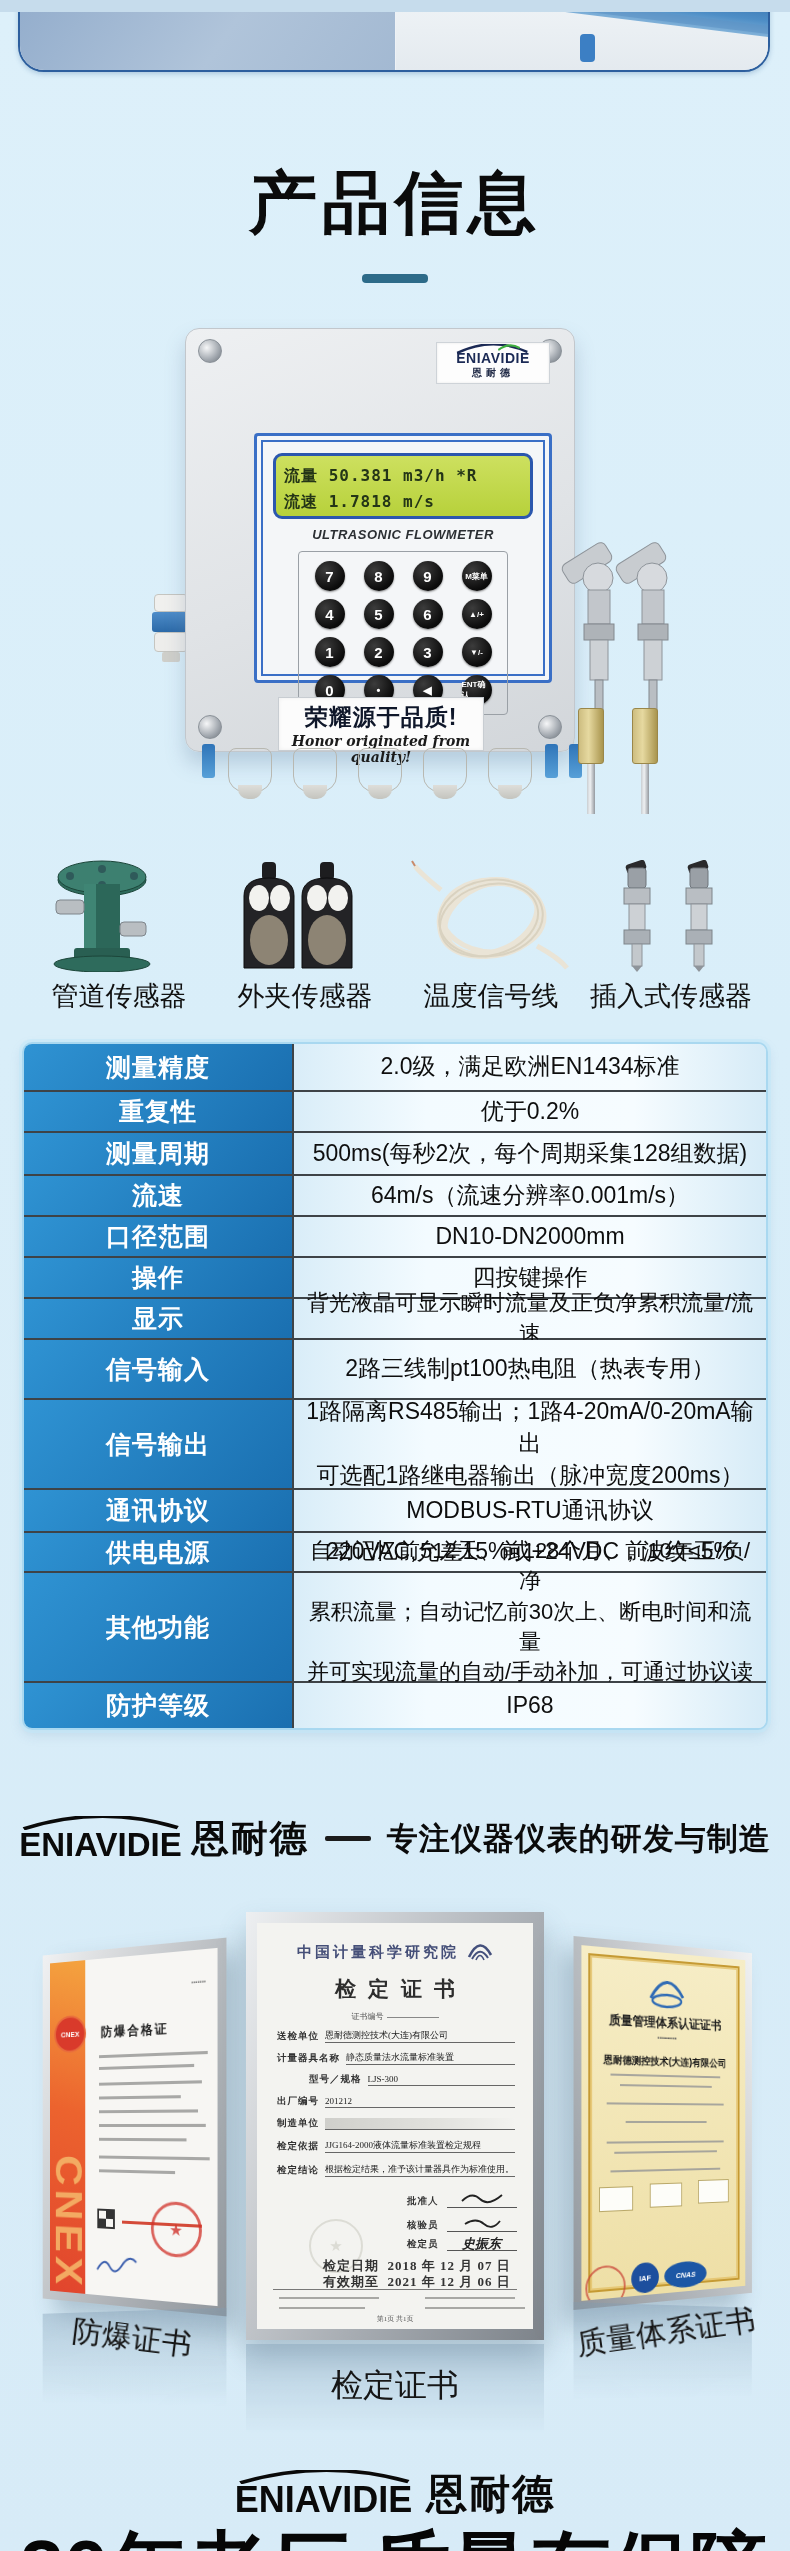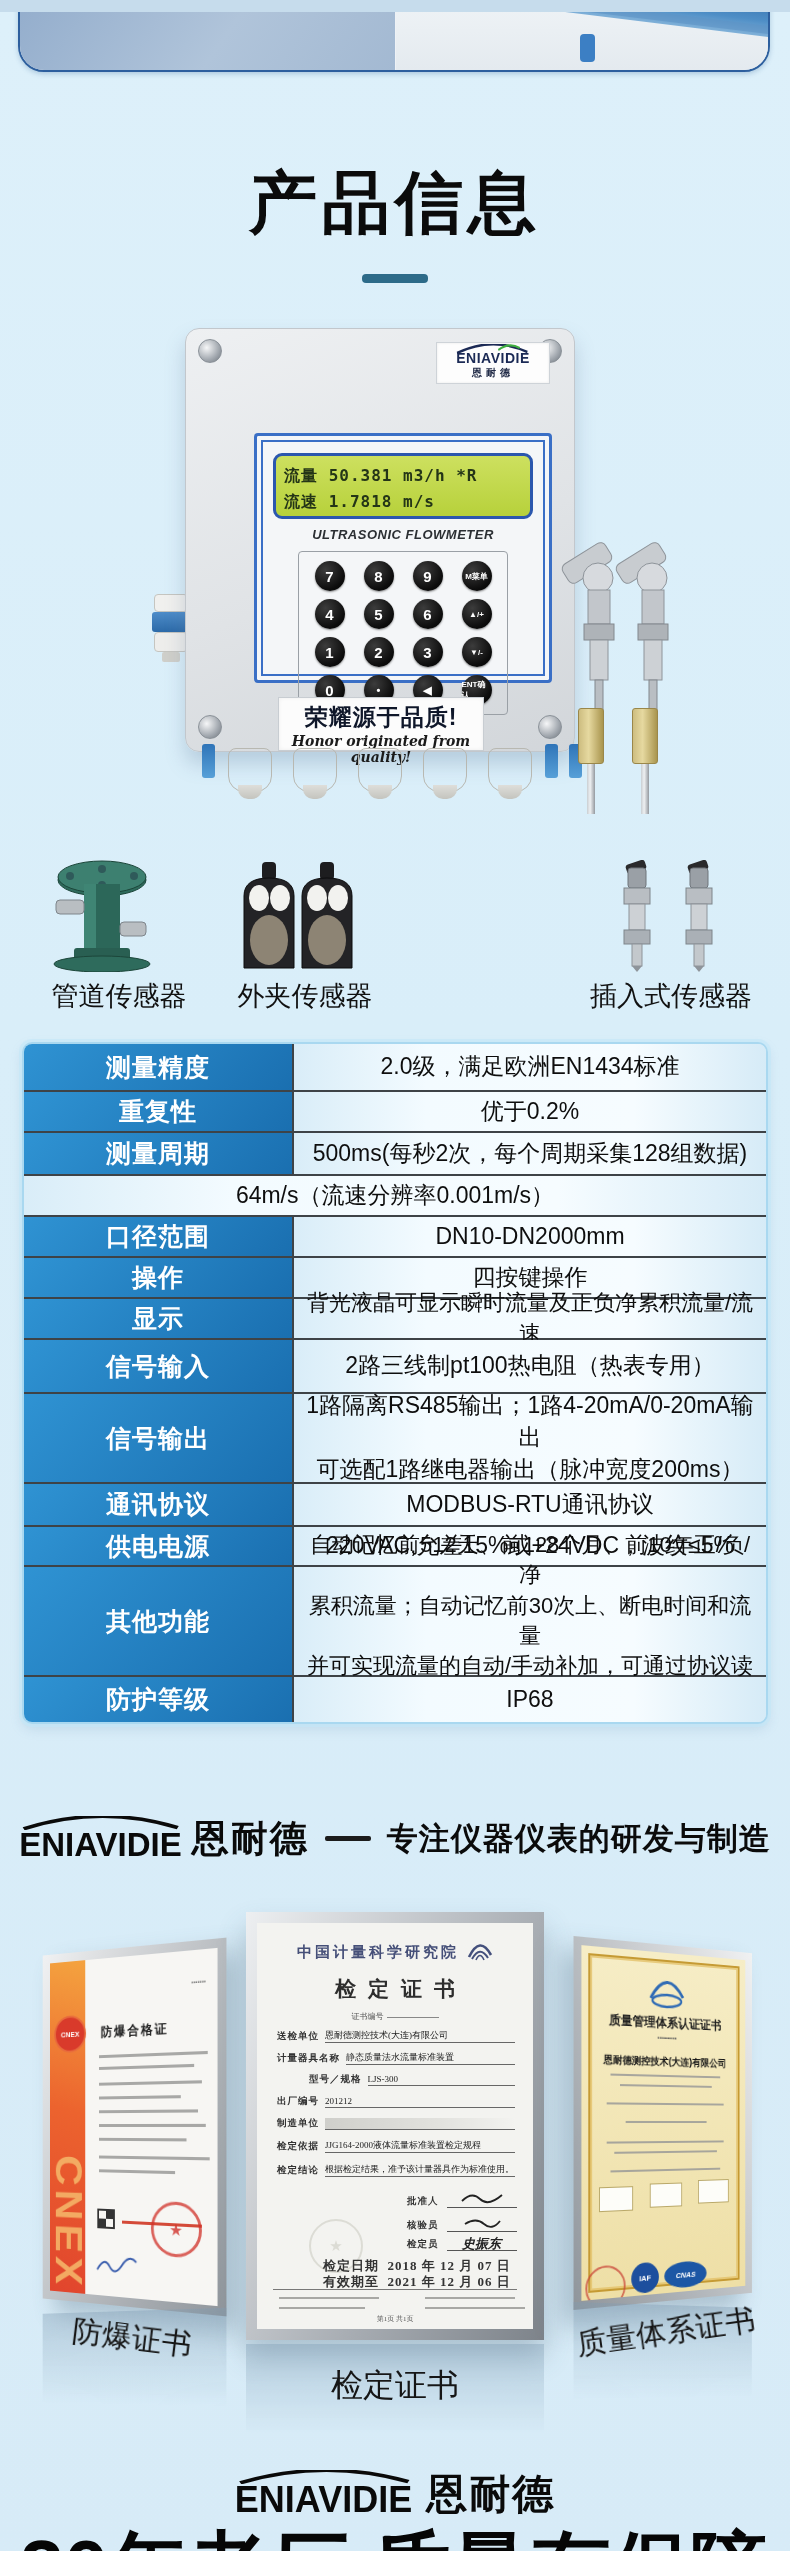--- a/index.html
+++ b/index.html
@@ -318,20 +318,40 @@
           <rect x="32" y="2" width="14" height="18" rx="4" fill="#1d1d1f"></rect>
           <path d="M14,36 Q14,18 39,18 Q64,18 64,36 L64,108 L14,108 Z" fill="#232326" stroke="#0c0c0d"></path>
           <ellipse cx="29" cy="38" rx="10" ry="13" fill="#f2f2ef"></ellipse>
           <ellipse cx="50" cy="38" rx="10" ry="13" fill="#f2f2ef"></ellipse>
           <ellipse cx="39" cy="80" rx="19" ry="25" fill="#8d8474"></ellipse>
         </g>
       </svg>
     </div>
     <div class="acc-label">外夹传感器</div>
   </div>
+  <div class="acc-item" style="left:398px;width:186px;">
+    <div class="acc-img">
+      <svg width="160" height="112" viewBox="0 0 160 112">
+        <g fill="none" stroke="#eae4d6" stroke-width="5">
+          <ellipse cx="80" cy="58" rx="52" ry="38" transform="rotate(-8 80 58)"></ellipse>
+          <ellipse cx="78" cy="60" rx="50" ry="35" transform="rotate(-16 78 60)"></ellipse>
+          <ellipse cx="82" cy="56" rx="51" ry="36" transform="rotate(2 82 56)"></ellipse>
+          <ellipse cx="80" cy="58" rx="48" ry="33" transform="rotate(-24 80 58)"></ellipse>
+          <path d="M30,30 Q10,14 4,6"></path>
+        </g>
+        <g fill="none" stroke="#d9d2c0" stroke-width="2">
+          <ellipse cx="80" cy="58" rx="52" ry="38" transform="rotate(-8 80 58)"></ellipse>
+          <ellipse cx="78" cy="60" rx="50" ry="35" transform="rotate(-16 78 60)"></ellipse>
+        </g>
+        <path d="M4,6 L1,1" stroke="#c98a6a" stroke-width="2"></path>
+        <path d="M126,86 Q148,98 156,108" fill="none" stroke="#eae4d6" stroke-width="5"></path>
+      </svg>
+    </div>
+    <div class="acc-label">温度信号线</div>
+  </div>
   <div class="acc-item" style="left:580px;width:182px;">
     <div class="acc-img">
       <svg width="150" height="112" viewBox="0 0 150 112">
         <g>
           <rect x="30" y="2" width="20" height="10" rx="3" fill="#2a2a2c" transform="rotate(-18 40 7)"></rect>
           <rect x="32" y="8" width="18" height="20" rx="3" fill="#9aa0a6" stroke="#6f757b"></rect>
           <rect x="28" y="28" width="26" height="16" fill="#b9bec3" stroke="#7e858b"></rect>
           <rect x="33" y="44" width="16" height="26" fill="#cdd1d5" stroke="#8e949a"></rect>
           <rect x="28" y="70" width="26" height="14" fill="#aab0b6" stroke="#7e858b"></rect>
           <rect x="36" y="84" width="10" height="22" fill="#c3c8cc" stroke="#8e949a"></rect>
@@ -358,35 +378,36 @@
     </div>
     <div class="spec-row" style="height:41px">
       <div class="spec-th">重复性</div>
       <div class="spec-td">优于0.2%</div>
     </div>
     <div class="spec-row" style="height:43px">
       <div class="spec-th">测量周期</div>
       <div class="spec-td">500ms(每秒2次，每个周期采集128组数据)</div>
     </div>
     <div class="spec-row" style="height:41px">
+      <div class="spec-th">流速</div>
       <div class="spec-td">64m/s（流速分辨率0.001m/s）</div>
     </div>
     <div class="spec-row" style="height:41px">
       <div class="spec-th">口径范围</div>
       <div class="spec-td">DN10-DN2000mm</div>
     </div>
     <div class="spec-row" style="height:41px">
       <div class="spec-th">操作</div>
       <div class="spec-td">四按键操作</div>
     </div>
     <div class="spec-row" style="height:41px">
       <div class="spec-th">显示</div>
       <div class="spec-td" style="font-size:22px">背光液晶可显示瞬时流量及正负净累积流量/流速</div>
     </div>
-    <div class="spec-row" style="height:54px">
+    <div class="spec-row" style="height:60px">
       <div class="spec-th">信号输入</div>
       <div class="spec-td">2路三线制pt100热电阻（热表专用）</div>
     </div>
     <div class="spec-row" style="height:90px">
       <div class="spec-th">信号输出</div>
       <div class="spec-td">1路隔离RS485输出；1路4-20mA/0-20mA输出
 可选配1路继电器输出（脉冲宽度200ms）</div>
     </div>
     <div class="spec-row" style="height:43px">
       <div class="spec-th">通讯协议</div>

